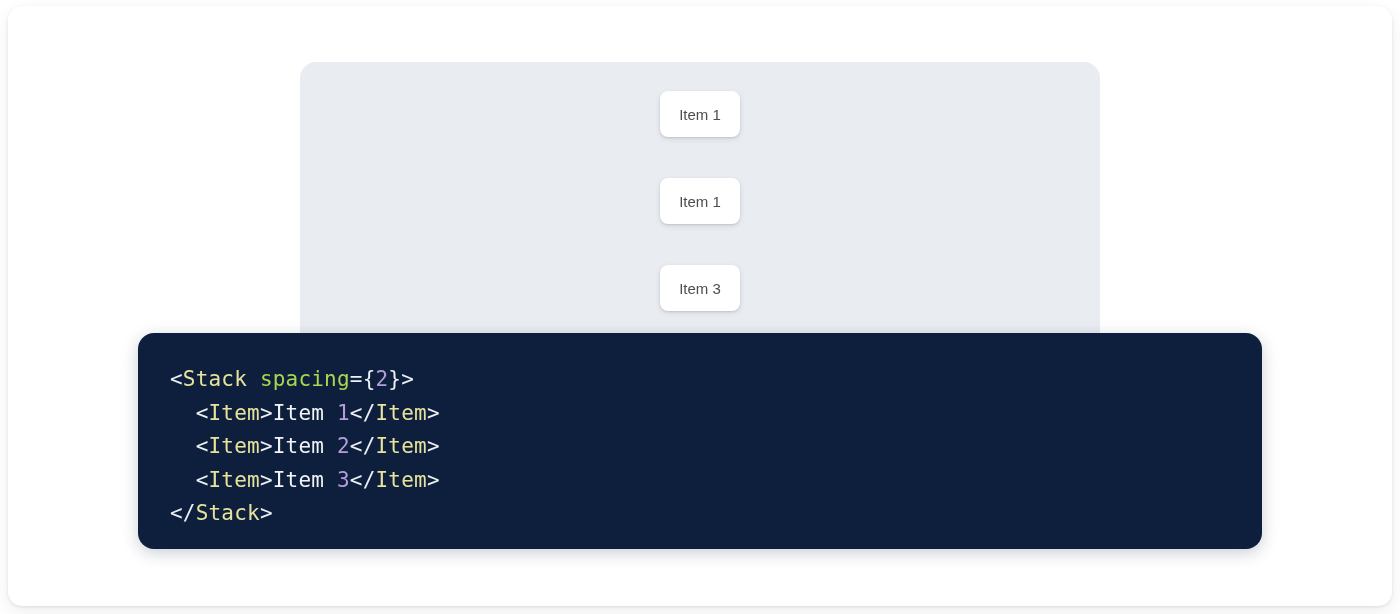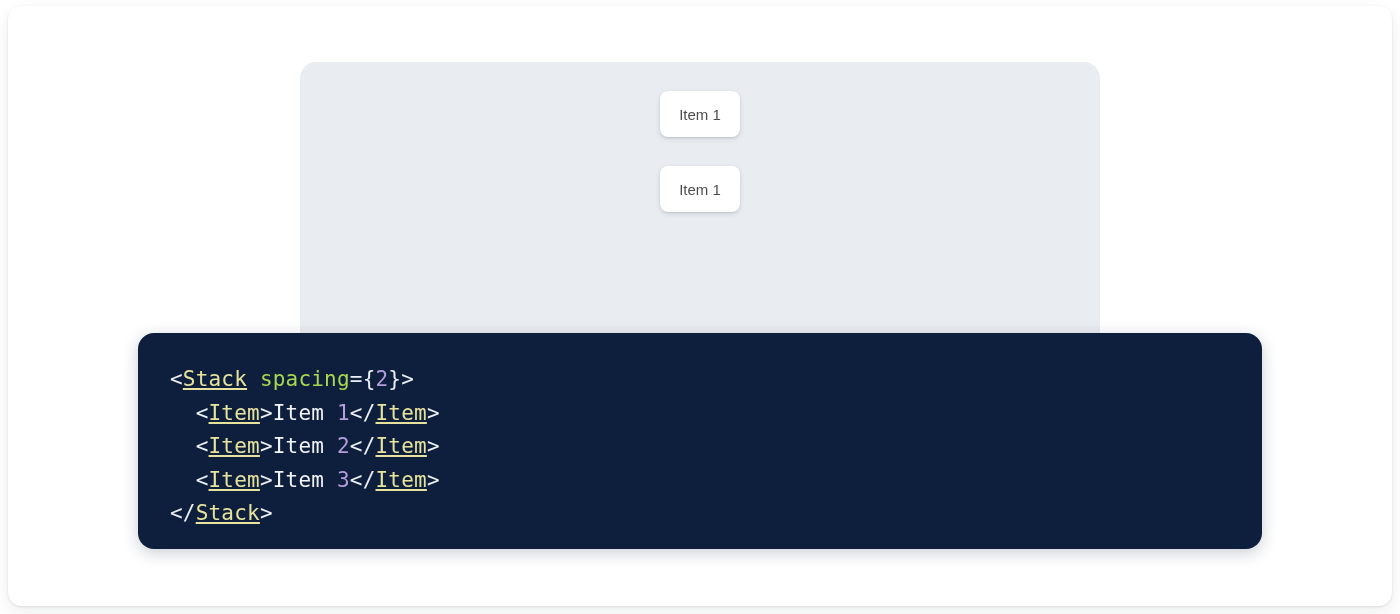--- a/index.html
+++ b/index.html
@@ -43,21 +43,21 @@
   .stack-container {
     position: absolute;
     left: 0;
     top: 0;
     width: 100%;
     display: flex;
     flex-direction: column;
     align-items: center;
     padding-top: 29px;
     box-sizing: border-box;
-    gap: 29px;
+    gap: 41px;
   }
 
   .stack-item {
     width: 80px;
     height: 46px;
     background: #ffffff;
     border-radius: 8px;
     display: flex;
     align-items: center;
     justify-content: center;
@@ -87,34 +87,35 @@
     padding: 30px 0 0 32px;
     font-family: "DejaVu Sans Mono", "Liberation Mono", monospace;
     font-size: 21px;
     line-height: 33.5px;
     color: #e8eaed;
     white-space: pre;
     letter-spacing: 0.2px;
   }
 
   .tok-punct  { color: #eceff4; }
-  .tok-tag    { color: #e8e39c; text-decoration: underline; }
+  .tok-tag    { color: #e8e39c; }
   .tok-attr   { color: #a7d84f; }
   .tok-num    { color: #b39ddb; }
   .tok-text   { color: #f2f4f7; }
 </style>
 </head>
 <body>
 
 <div class="page-frame">
 
   <div class="preview-stage">
     <div class="stack-container">
       <div class="stack-item">Item 1</div>
       <div class="stack-item">Item 1</div>
+      <div class="stack-item">Item 3</div>
     </div>
   </div>
 
   <div class="code-panel">
     <pre class="code-block"><code id="code-render"><span><span class="tok-punct">&lt;</span><span class="tok-tag">Stack</span><span class="tok-punct"> </span><span class="tok-attr">spacing</span><span class="tok-punct">={</span><span class="tok-num">2</span><span class="tok-punct">}&gt;</span></span>
 <span><span class="tok-punct">  &lt;</span><span class="tok-tag">Item</span><span class="tok-punct">&gt;</span><span class="tok-text">Item </span><span class="tok-num">1</span><span class="tok-punct">&lt;/</span><span class="tok-tag">Item</span><span class="tok-punct">&gt;</span></span>
 <span><span class="tok-punct">  &lt;</span><span class="tok-tag">Item</span><span class="tok-punct">&gt;</span><span class="tok-text">Item </span><span class="tok-num">2</span><span class="tok-punct">&lt;/</span><span class="tok-tag">Item</span><span class="tok-punct">&gt;</span></span>
 <span><span class="tok-punct">  &lt;</span><span class="tok-tag">Item</span><span class="tok-punct">&gt;</span><span class="tok-text">Item </span><span class="tok-num">3</span><span class="tok-punct">&lt;/</span><span class="tok-tag">Item</span><span class="tok-punct">&gt;</span></span>
 <span><span class="tok-punct">&lt;/</span><span class="tok-tag">Stack</span><span class="tok-punct">&gt;</span></span></code></pre>
   </div>

